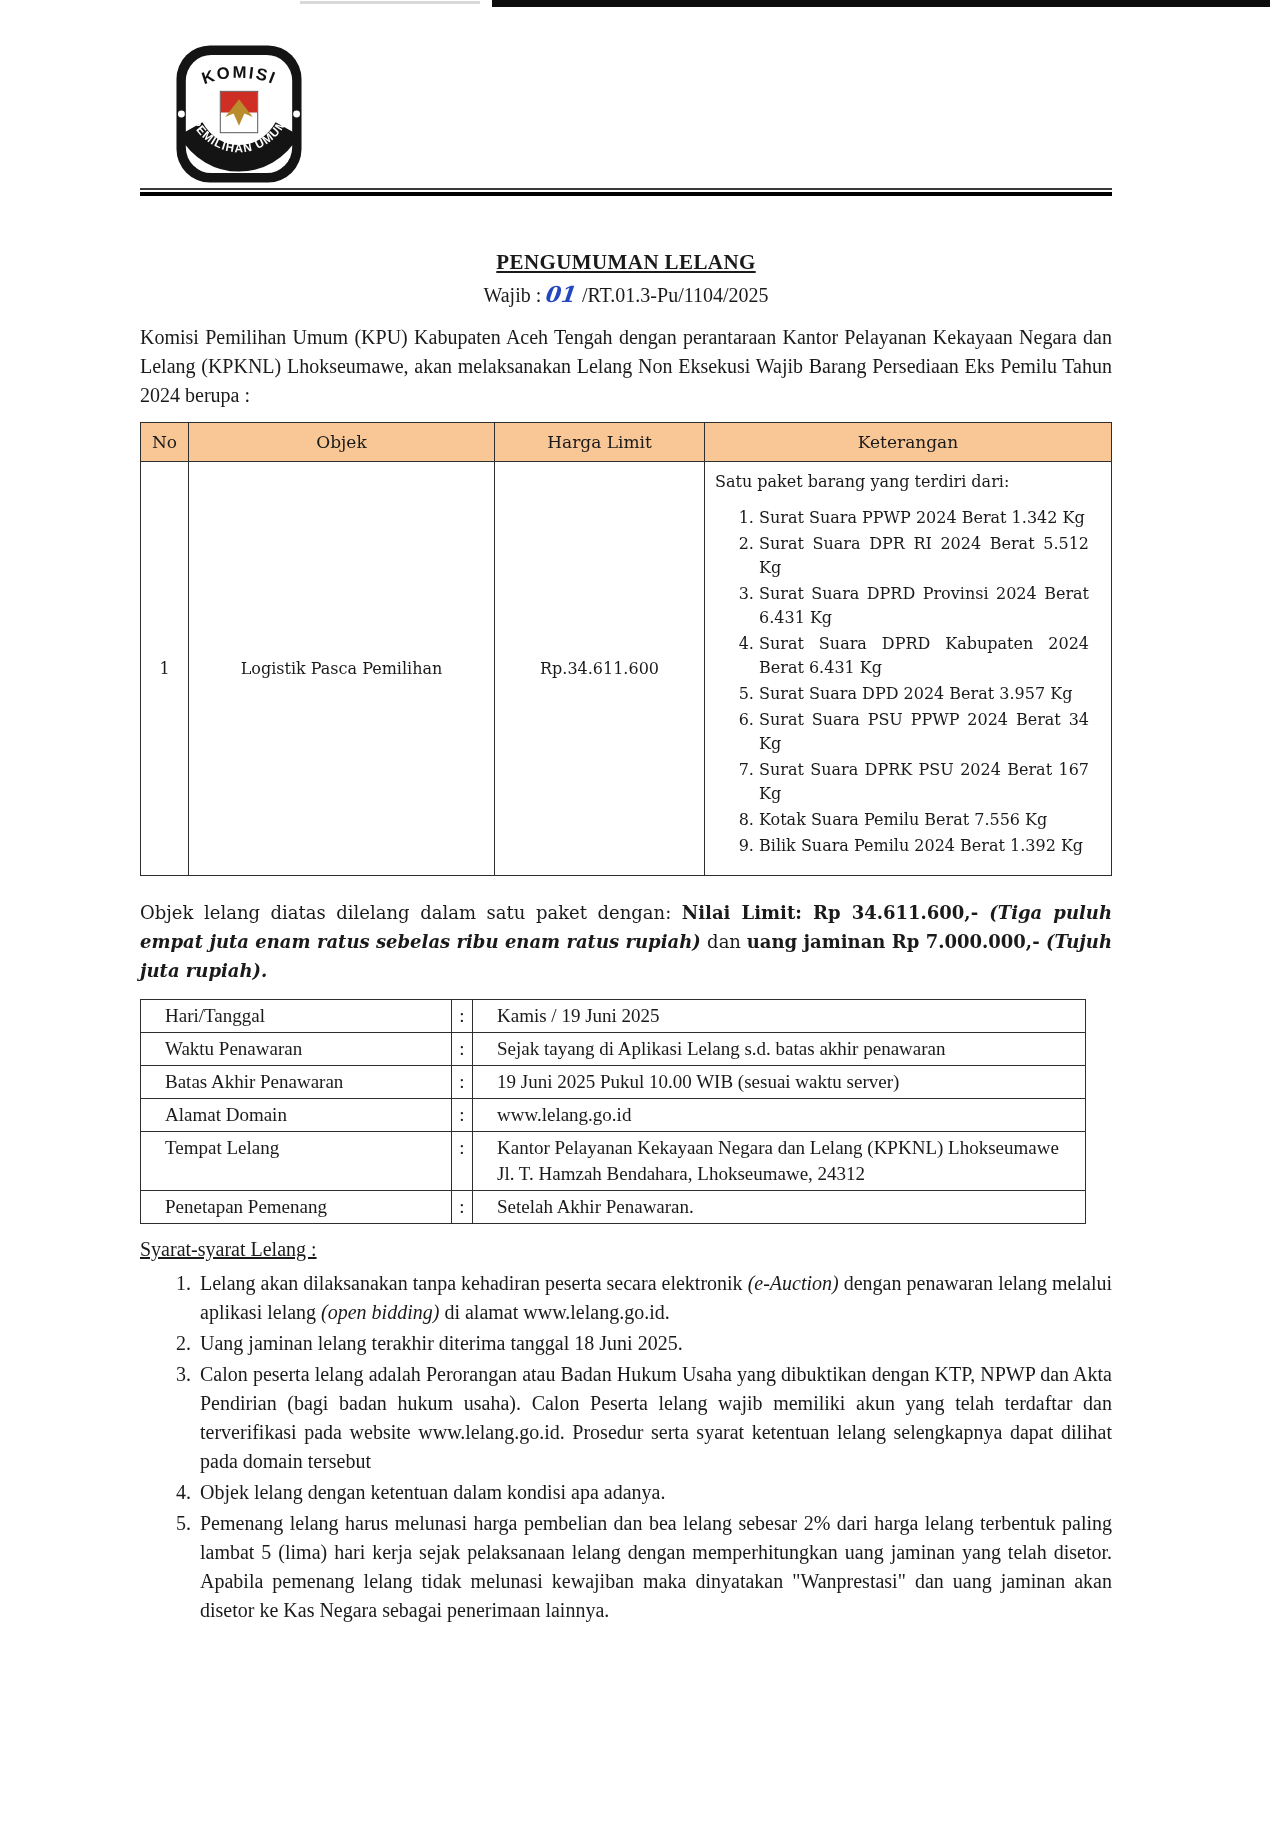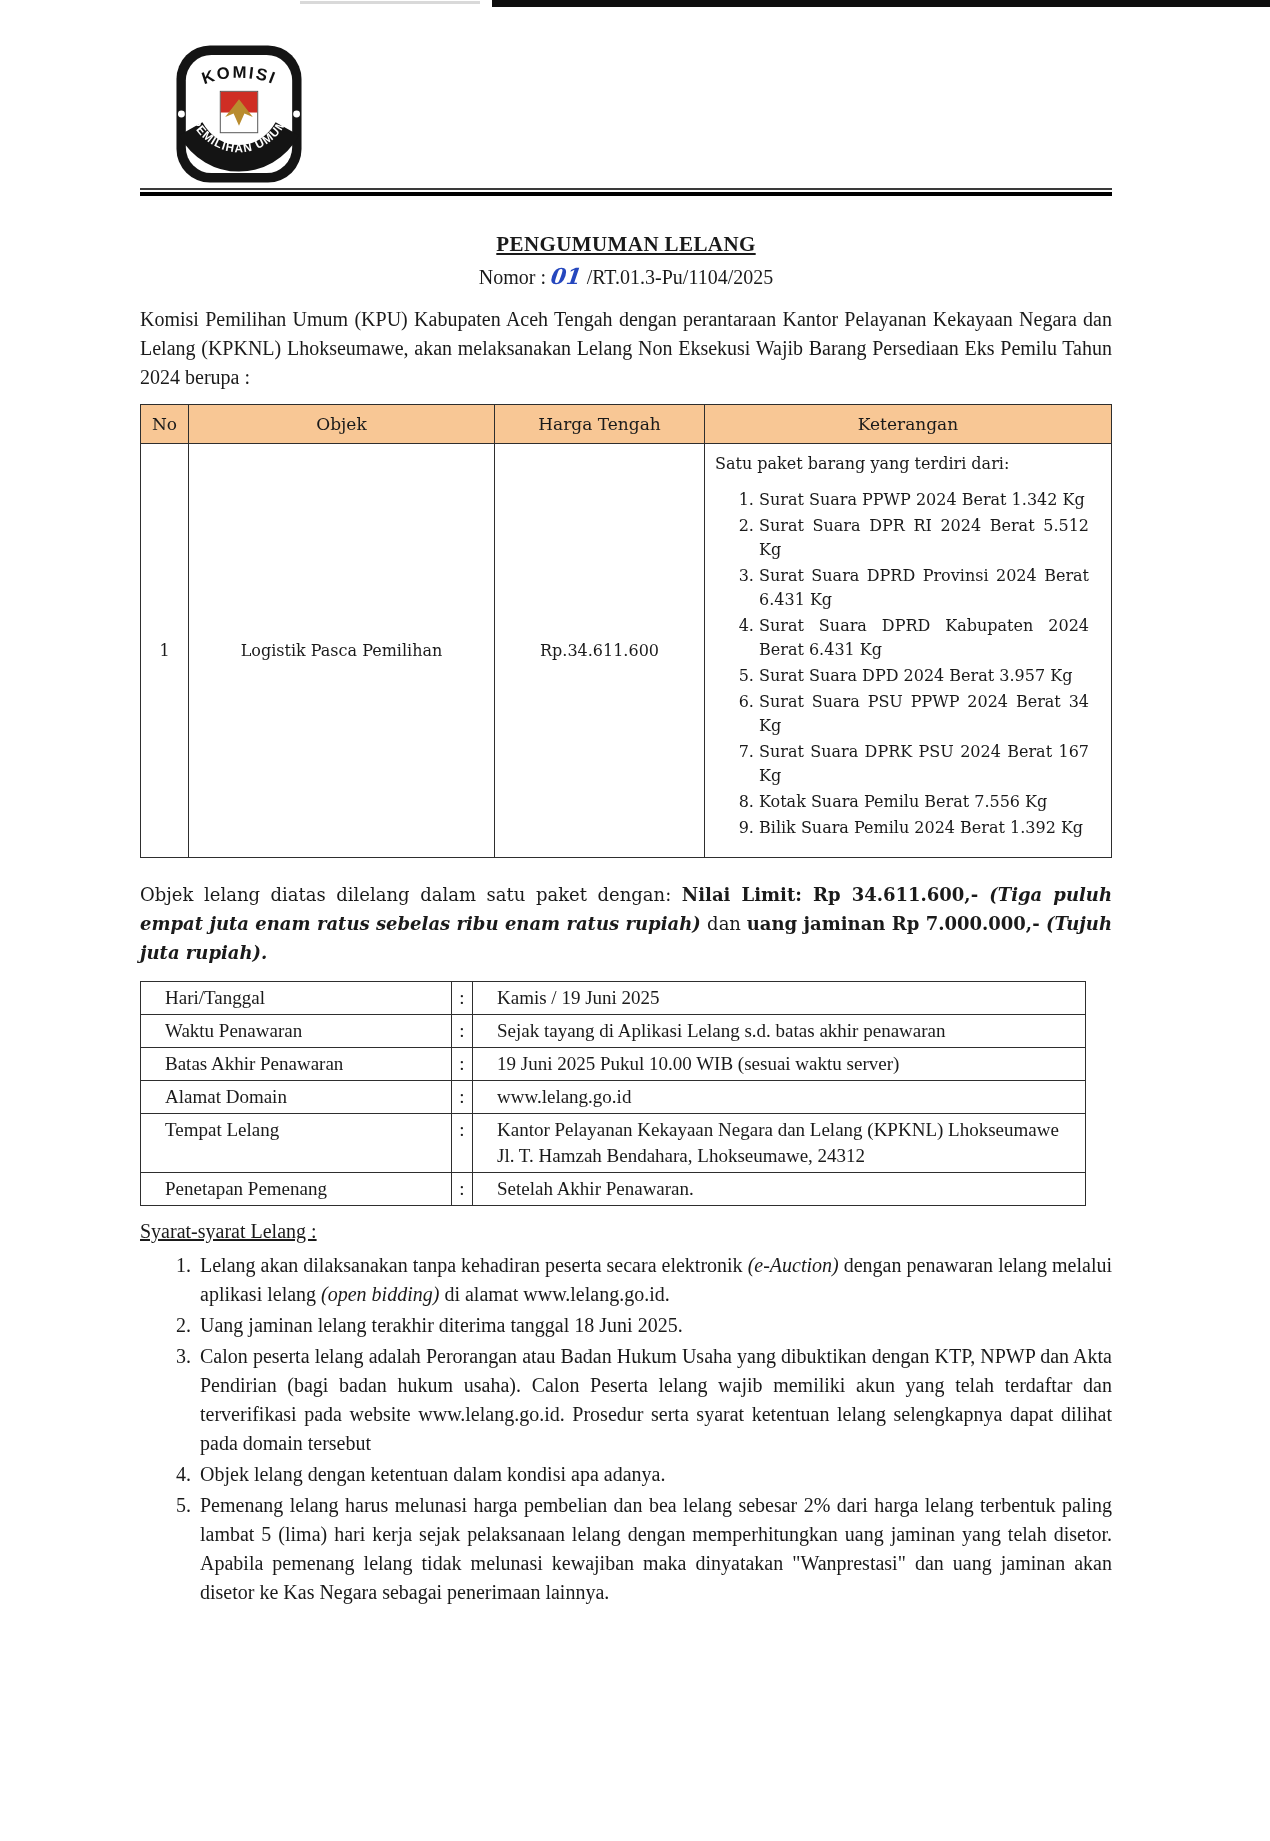--- a/index.html
+++ b/index.html
@@ -16,21 +16,21 @@
   .header{position:absolute;top:42px;left:140px;width:972px;height:140px;}
   .logo{position:absolute;left:35px;top:2px;width:128px;height:140px;}
   .header-text{position:absolute;left:170px;top:2px;width:660px;text-align:center;}
   .org{font-size:30px;font-weight:bold;line-height:37px;letter-spacing:0.5px;}
   .addr{font-size:19px;line-height:25px;margin-top:7px;}
   .rule{position:absolute;top:188px;left:140px;width:972px;}
   .rule .thin{height:2px;background:#3a3a3a;}
   .rule .thick{height:4px;background:#000;margin-top:2px;}
 
   
-  .main{position:absolute;top:222px;left:140px;width:972px;}
+  .main{position:absolute;top:240px;left:140px;width:972px;}
   .doc-title{text-align:center;font-size:21px;font-weight:bold;text-decoration:underline;
     margin:10px 0 6px;letter-spacing:0.4px;}
   .nomor{text-align:center;font-size:20px;margin:0 0 16px;}
   .nomor .hand{color:#2547be;font-style:italic;font-weight:bold;font-size:22px;
     display:inline-block;transform:skewX(-8deg);font-family:"DejaVu Serif",serif;}
   .intro{font-size:20px;line-height:29px;text-align:justify;margin:12px 0 12px;}
 
   table.lot{border-collapse:collapse;width:100%;font-family:"DejaVu Serif",serif;
     font-size:16px;table-layout:fixed;border-radius:7px;}
   .lot th{background:#f8c795;border:1px solid #2e2e2e;font-weight:normal;font-size:17px;
@@ -89,39 +89,39 @@
 <div class="rule">
   <div class="thin"></div>
   <div class="thick"></div>
 </div>
 
 <div class="main">
 
   <div class="doc-title">PENGUMUMAN LELANG</div>
 
   <div class="nomor">
-    <span>Nomor :</span>
+    <span>Wajib :</span>
     <span class="hand">01</span>
     <span>/RT.01.3-Pu/1104/2025</span>
   </div>
 
   <p class="intro">Komisi Pemilihan Umum (KPU) Kabupaten Aceh Tengah dengan perantaraan Kantor Pelayanan Kekayaan Negara dan Lelang (KPKNL) Lhokseumawe, akan melaksanakan Lelang Non Eksekusi Wajib Barang Persediaan Eks Pemilu Tahun 2024 berupa :</p>
 
   <table class="lot">
     <colgroup>
       <col class="c-no">
         <col class="c-objek">
         <col class="c-harga">
         <col>
     </colgroup>
     <thead>
       <tr>
         <th>No</th>
         <th>Objek</th>
-        <th>Harga Tengah</th>
+        <th>Harga Limit</th>
         <th>Keterangan</th>
       </tr>
     </thead>
     <tbody>
       <tr>
         <td class="no">1</td>
         <td class="objek">Logistik Pasca Pemilihan</td>
         <td class="harga">Rp.34.611.600</td>
         <td class="ket">
           <div class="ket-intro">Satu paket barang yang terdiri dari:</div>

